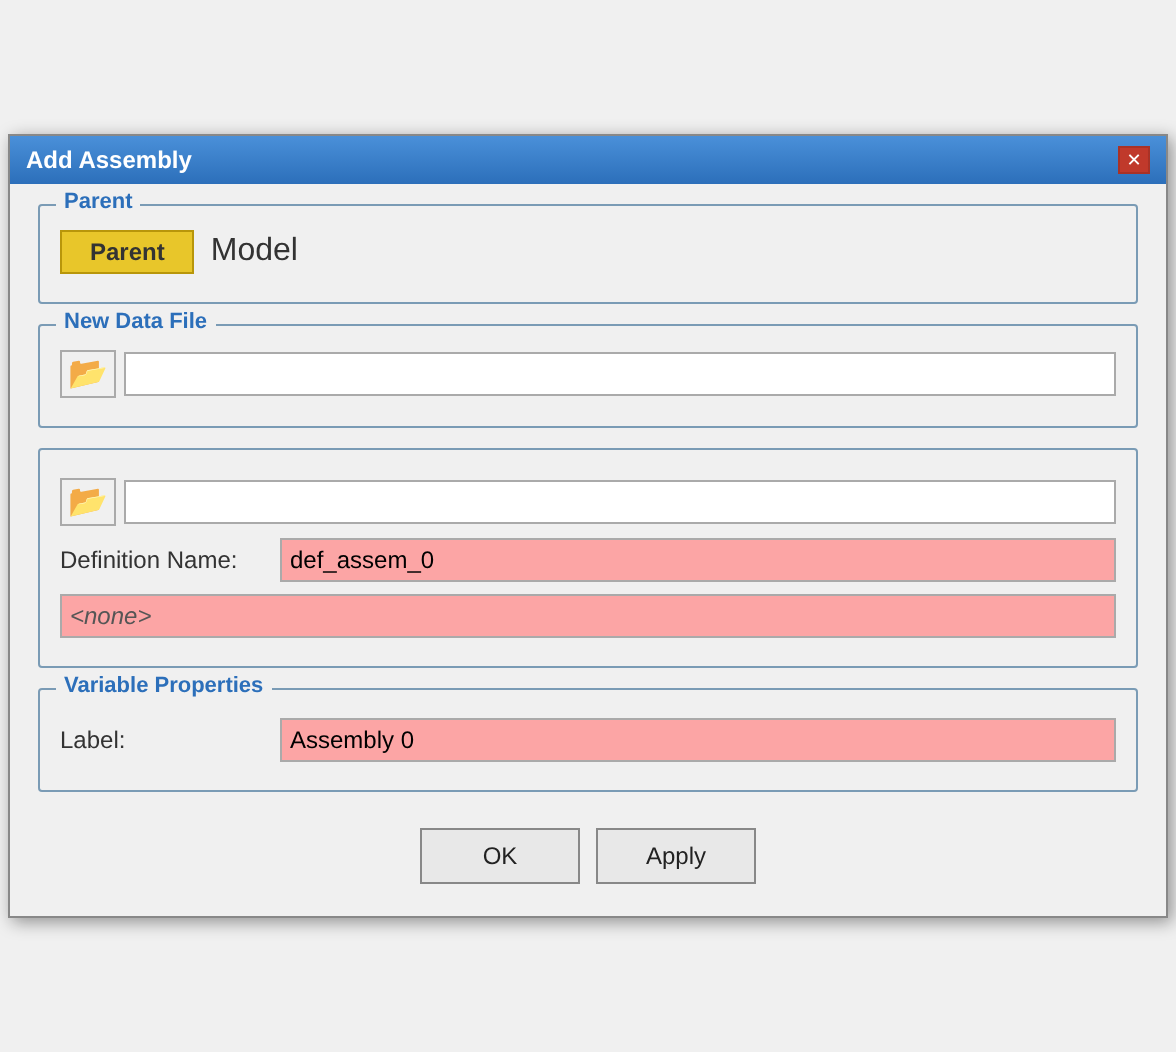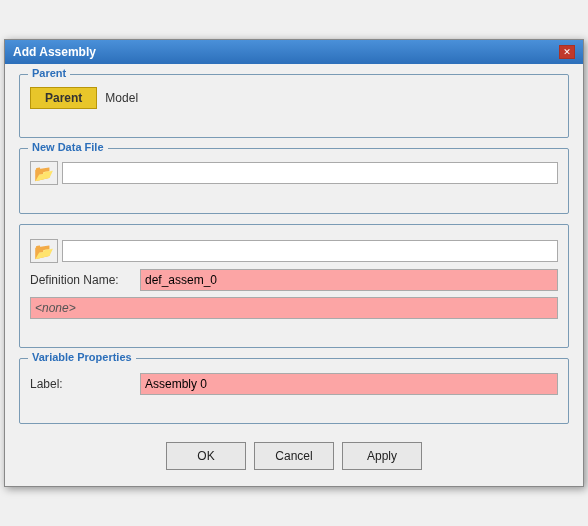--- a/index.html
+++ b/index.html
@@ -46,21 +46,21 @@
       justify-content: center;
       line-height: 1;
     }
     .window-body {
       padding: 10px 14px 10px 14px;
     }
     .section {
       border: 1px solid #7a9bb5;
       border-radius: 2px;
       margin-bottom: 10px;
-      padding: 8px 10px 28px 10px;
+      padding: 8px 10px 14px 10px;
       position: relative;
     }
     .section-label {
       position: absolute;
       top: -8px;
       left: 8px;
       background: #f0f0f0;
       padding: 0 4px;
       color: #2c6fba;
       font-size: 11px;
@@ -76,21 +76,21 @@
       background: #e8c62a;
       border: 1px solid #b8960a;
       color: #333;
       font-size: 12px;
       font-weight: bold;
       padding: 3px 14px;
       cursor: pointer;
       min-width: 60px;
     }
     .parent-value {
-      font-size: 12px;
+      font-size: 16px;
       color: #333;
     }
     .file-row {
       display: flex;
       align-items: center;
       gap: 4px;
       margin-top: 4px;
     }
     .folder-icon-btn {
       background: none;
@@ -212,18 +212,17 @@
       <div class="section-content">
         <div class="form-row">
           <label class="form-label">Label:</label>
           <input class="form-input" type="text" value="Assembly 0" style="">
         </div>
       </div>
     </div>
 
     <div class="button-row">
       <button class="dialog-button">OK</button>
-      <button class="dialog-button">Cancel</button>
       <button class="dialog-button">Apply</button>
     </div>
 
   </div>
 </div>
 
 </body></html>

